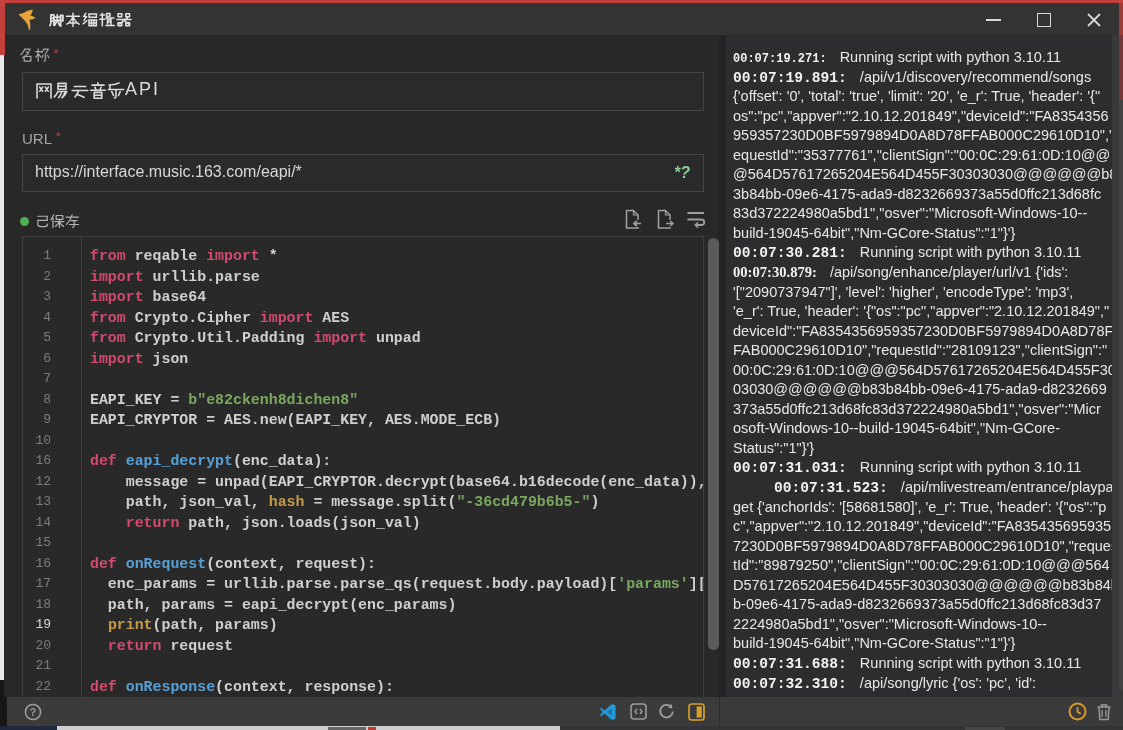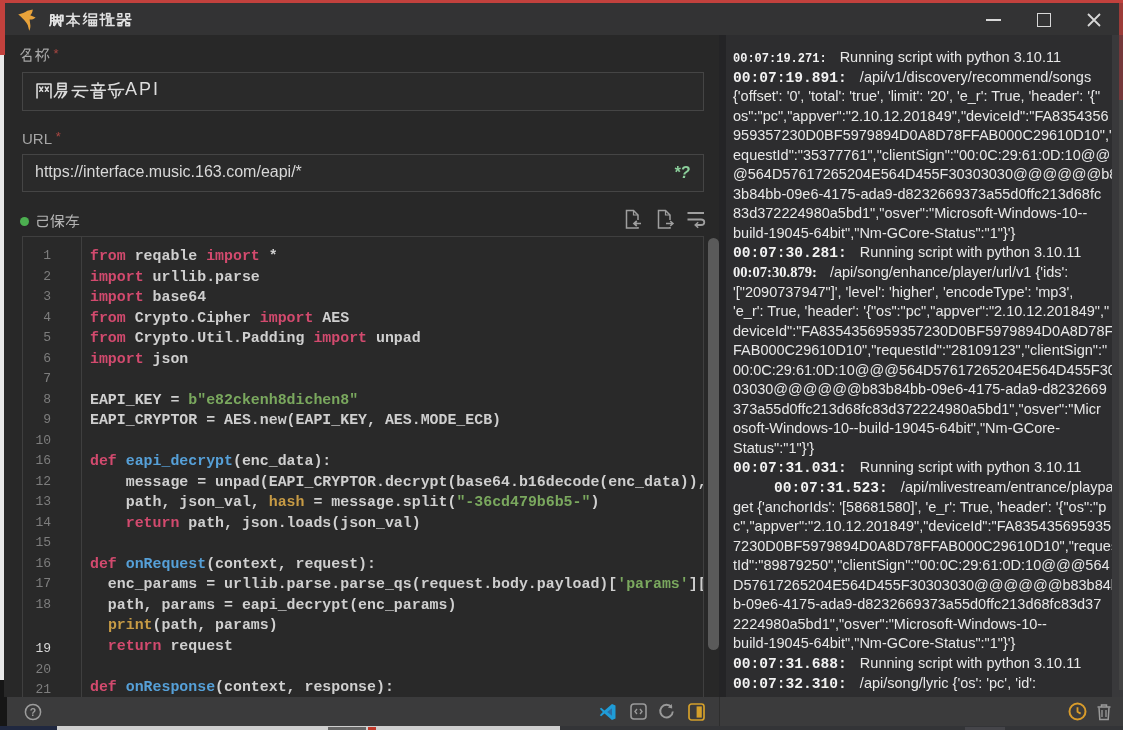--- a/index.html
+++ b/index.html
@@ -100,21 +100,21 @@
       <div style="height:20.5px;">9</div>
       <div style="height:20.5px;">10</div>
       <div style="height:20.5px;">16</div>
       <div style="height:20.5px;">12</div>
       <div style="height:20.5px;">13</div>
       <div style="height:20.5px;">14</div>
       <div style="height:20.5px;">15</div>
       <div style="height:20.5px;">16</div>
       <div style="height:20.5px;">17</div>
       <div style="height:20.5px;">18</div>
-      <div style="height:20.5px;color:#d8d8d8;margin-top:24px;">19</div>
+      <div style="height:20.5px;color:#d8d8d8;">19</div>
       <div style="height:20.5px;">20</div>
       <div style="height:20.5px;">21</div>
       <div style="height:20.5px;">22</div>
     </div>
   <div id="code" class="abs" style="left:67px;top:9px;font-family:'Liberation Mono',monospace;font-size:14.9px;font-weight:bold;line-height:20.5px;color:#cfcfcf;white-space:pre;"><div style="height:20.5px;"><span style="color:#d24a6e">from </span><span style="color:#cfcfcf">reqable </span><span style="color:#d24a6e">import </span><span style="color:#cfcfcf">*</span></div><div style="height:20.5px;"><span style="color:#d24a6e">import </span><span style="color:#cfcfcf">urllib.parse</span></div><div style="height:20.5px;"><span style="color:#d24a6e">import </span><span style="color:#cfcfcf">base64</span></div><div style="height:20.5px;"><span style="color:#d24a6e">from </span><span style="color:#cfcfcf">Crypto.Cipher </span><span style="color:#d24a6e">import </span><span style="color:#cfcfcf">AES</span></div><div style="height:20.5px;"><span style="color:#d24a6e">from </span><span style="color:#cfcfcf">Crypto.Util.Padding </span><span style="color:#d24a6e">import </span><span style="color:#cfcfcf">unpad</span></div><div style="height:20.5px;"><span style="color:#d24a6e">import </span><span style="color:#cfcfcf">json</span></div><div style="height:20.5px;"></div><div style="height:20.5px;"><span style="color:#cfcfcf">EAPI_KEY = </span><span style="color:#7aa85e">b"e82ckenh8dichen8"</span></div><div style="height:20.5px;"><span style="color:#cfcfcf">EAPI_CRYPTOR = AES.new(EAPI_KEY, AES.MODE_ECB)</span></div><div style="height:20.5px;"></div><div style="height:20.5px;"><span style="color:#d24a6e">def </span><span style="color:#56a0d8">eapi_decrypt</span><span style="color:#cfcfcf">(enc_data):</span></div><div style="height:20.5px;"><span style="color:#cfcfcf">    message = unpad(EAPI_CRYPTOR.decrypt(base64.b16decode(enc_data)),</span></div><div style="height:20.5px;"><span style="color:#cfcfcf">    path, json_val, </span><span style="color:#c79b45">hash</span><span style="color:#cfcfcf"> = message.split(</span><span style="color:#7aa85e">"-36cd479b6b5-"</span><span style="color:#cfcfcf">)</span></div><div style="height:20.5px;"><span style="color:#d24a6e">    return </span><span style="color:#cfcfcf">path, json.loads(json_val)</span></div><div style="height:20.5px;"></div><div style="height:20.5px;"><span style="color:#d24a6e">def </span><span style="color:#56a0d8">onRequest</span><span style="color:#cfcfcf">(context, request):</span></div><div style="height:20.5px;"><span style="color:#cfcfcf">  enc_params = urllib.parse.parse_qs(request.body.payload)[</span><span style="color:#7aa85e">'params'</span><span style="color:#cfcfcf">][</span></div><div style="height:20.5px;"><span style="color:#cfcfcf">  path, params = eapi_decrypt(enc_params)</span></div><div style="height:20.5px;"><span style="color:#cfcfcf">  </span><span style="color:#c79b45">print</span><span style="color:#cfcfcf">(path, params)</span></div><div style="height:20.5px;"><span style="color:#d24a6e">  return </span><span style="color:#cfcfcf">request</span></div><div style="height:20.5px;"></div><div style="height:20.5px;"><span style="color:#d24a6e">def </span><span style="color:#56a0d8">onResponse</span><span style="color:#cfcfcf">(context, response):</span></div></div>
 </div>
 <div class="abs" style="left:719px;top:35px;width:7px;height:662px;background:#242426;"></div>
 
 <div class="abs" style="left:708px;top:238px;width:11px;height:412px;background:#5a5a5a;border-radius:5.5px;"></div>
 

